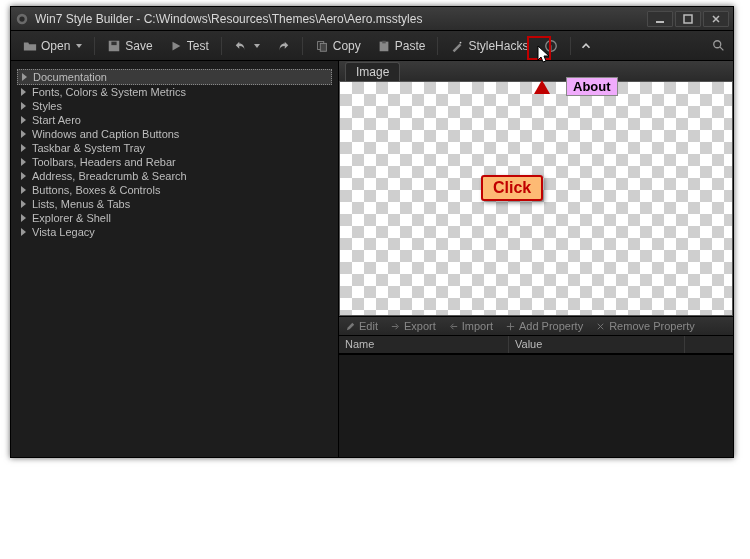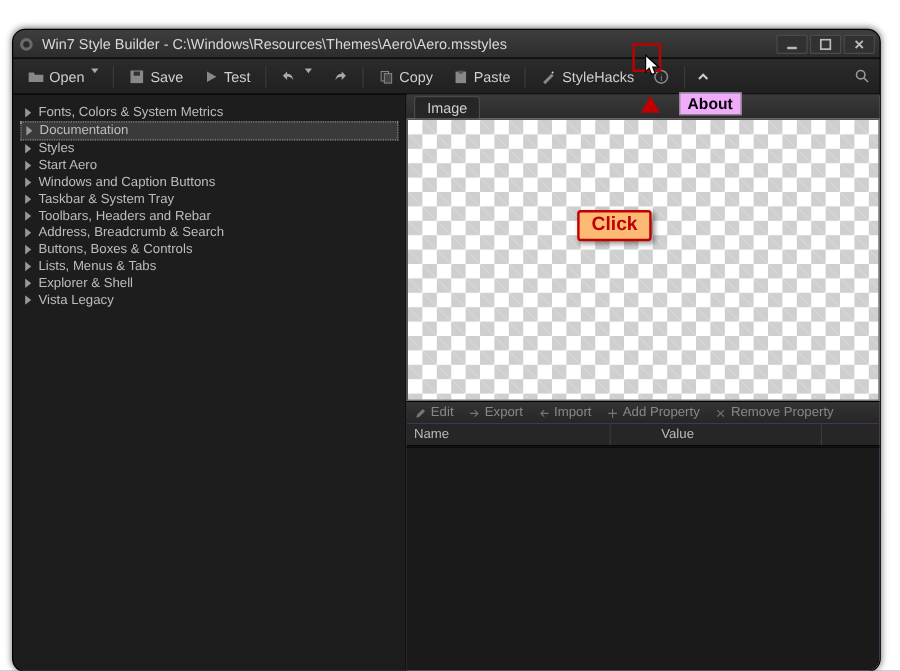--- a/index.html
+++ b/index.html
@@ -1,26 +1,26 @@
 <!DOCTYPE html>
 <html><head>
 <meta charset="utf-8">
 <style>
   * { box-sizing: border-box; margin: 0; padding: 0; font-family: "Segoe UI", Tahoma, sans-serif; }
   body { background: #fff; width: 750px; height: 559px; overflow: hidden; position: relative; }
-  .frame { position: absolute; left: 10px; top: 24px; width: 724px; height: 536px; background: #1a1a1a; border: 1px solid #000; box-shadow: 0 0 6px rgba(0,0,0,0.6); border-radius: 11px; overflow: hidden; }
+  .frame { position: absolute; left: 10px; top: 6px; width: 724px; height: 452px; background: #1a1a1a; border: 1px solid #000; box-shadow: 0 0 6px rgba(0,0,0,0.6); border-radius: 0; overflow: hidden; }
   .titlebar { height: 24px; background: linear-gradient(#3e3e3e,#2c2c2c); display: flex; align-items: center; color: #d8d8d8; font-size: 12px; padding: 0 4px; border-bottom: 1px solid #000; }
   .titlebar .appicon { width: 14px; height: 14px; margin-right: 6px; display:inline-block; }
   .titlebar .appicon svg { width:14px; height:14px; }
   .titlebar .title { flex: 1; white-space: nowrap; overflow: hidden; }
   .winbtns { display: flex; gap: 0; }
   .winbtn { width: 26px; height: 16px; background: #313131; border: 1px solid #4a4a4a; display: flex; align-items: center; justify-content: center; color: #bbb; font-size: 10px; border-radius: 1px; margin-left: 2px; cursor: pointer; }
   .winbtn svg { width: 10px; height: 10px; }
   .toolbar { height: 30px; background: linear-gradient(#2b2b2b,#202020); border-bottom: 1px solid #000; display: flex; align-items: center; padding: 0 6px; gap: 4px; }
-  .tbtn { display: flex; color: #cfcfcf; font-size: 12px; padding: 2px 6px; border-radius: 2px; cursor: pointer; gap: 4px; }
+  .tbtn { display: flex; align-items: center; color: #cfcfcf; font-size: 12px; padding: 2px 6px; border-radius: 2px; cursor: pointer; gap: 4px; }
   .sep { width: 1px; height: 18px; background: #3a3a3a; margin: 0 2px; }
   .ticon { width: 14px; height: 14px; display: inline-flex; align-items: center; justify-content: center; }
   .ticon svg { width: 14px; height: 14px; }
   .dropdown-caret { width:0; height:0; border-left:3px solid transparent; border-right:3px solid transparent; border-top:4px solid #aaa; margin-left:2px; }
   .searchwrap { margin-left: auto; display: flex; align-items: center; gap: 4px; }
   .searchbox { background: #111; border: 1px solid #fff; color: #ccc; font-size: 11px; padding: 2px 6px; width: 110px; height: 18px; }
   .searchbox::placeholder { color: #bbb; font-style: italic; }
   .searchbtn { width: 16px; height: 16px; display:flex; align-items:center; justify-content:center; cursor:pointer; }
   .searchbtn svg { width:14px; height:14px; }
   .body { display: flex; height: calc(100% - 54px); }
@@ -38,21 +38,21 @@
       linear-gradient(45deg, #cfcfcf 25%, transparent 25%, transparent 75%, #cfcfcf 75%);
     background-size: 24px 24px;
     background-position: 0 0, 12px 12px;
   }
   .proptoolbar { height: 20px; background: linear-gradient(#333,#262626); display: flex; align-items: center; border-top: 1px solid #000; border-bottom: 1px solid #000; }
   .pbtn { display: flex; align-items: center; color: #888; font-size: 11px; padding: 0 6px; gap: 3px; cursor: pointer; }
   .pbtn .picon { width: 11px; height: 11px; }
   .propheader { height: 18px; background: #262626; display: flex; border-bottom: 1px solid #000; }
   .propcol { color: #bbb; font-size: 11px; padding: 2px 6px; border-right: 1px solid #3a3a3a; }
   .propcol.name { width: 170px; }
-  .propcol.value { flex: 1; margin-left: 36px; }
+  .propcol.value { flex: 1; }
   .propcol.last { width: 48px; border-right:none; }
   .proplist { flex: 1; background: #1a1a1a; border-top: 1px solid #000; }
   
   .anno-box { position: absolute; border: 2px solid #c00000; pointer-events: none; }
   .anno-about { position: absolute; background: #f0abfc; color: #000; border: 1px solid #888; font-size: 13px; padding: 1px 6px; pointer-events: none; font-weight:bold; }
   .anno-triangle { position: absolute; width: 0; height: 0; border-left: 8px solid transparent; border-right: 8px solid transparent; border-bottom: 14px solid #c00000; pointer-events: none; }
   .anno-click { position: absolute; background: #fdba74; border: 2px solid #c00000; color: #c00000; font-size: 16px; font-weight: bold; padding: 2px 10px; border-radius: 3px; box-shadow: 2px 2px 4px rgba(0,0,0,0.4); pointer-events: none; }
   .cursor { position: absolute; width: 14px; height: 20px; pointer-events: none; }
 </style>
 </head>
@@ -180,27 +180,27 @@
         <svg viewBox="0 0 16 16">
             <circle cx="6" cy="6" r="4" fill="none" stroke="#999" stroke-width="1.5"></circle>
             <path d="M9 9l4 4" stroke="#999" stroke-width="1.5"></path>
           </svg>
       </div>
     </div>
   </div>
 
   <div class="body">
     <div class="sidebar" id="tree">
+        <div class="tree-item sel">
+          <span class="tri"></span>
+          <span>Documentation</span>
+        </div>
         <div class="tree-item">
           <span class="tri"></span>
           <span>Fonts, Colors &amp; System Metrics</span>
-        </div>
-        <div class="tree-item sel">
-          <span class="tri"></span>
-          <span>Documentation</span>
         </div>
         <div class="tree-item">
           <span class="tri"></span>
           <span>Styles</span>
         </div>
         <div class="tree-item">
           <span class="tri"></span>
           <span>Start Aero</span>
         </div>
         <div class="tree-item">

